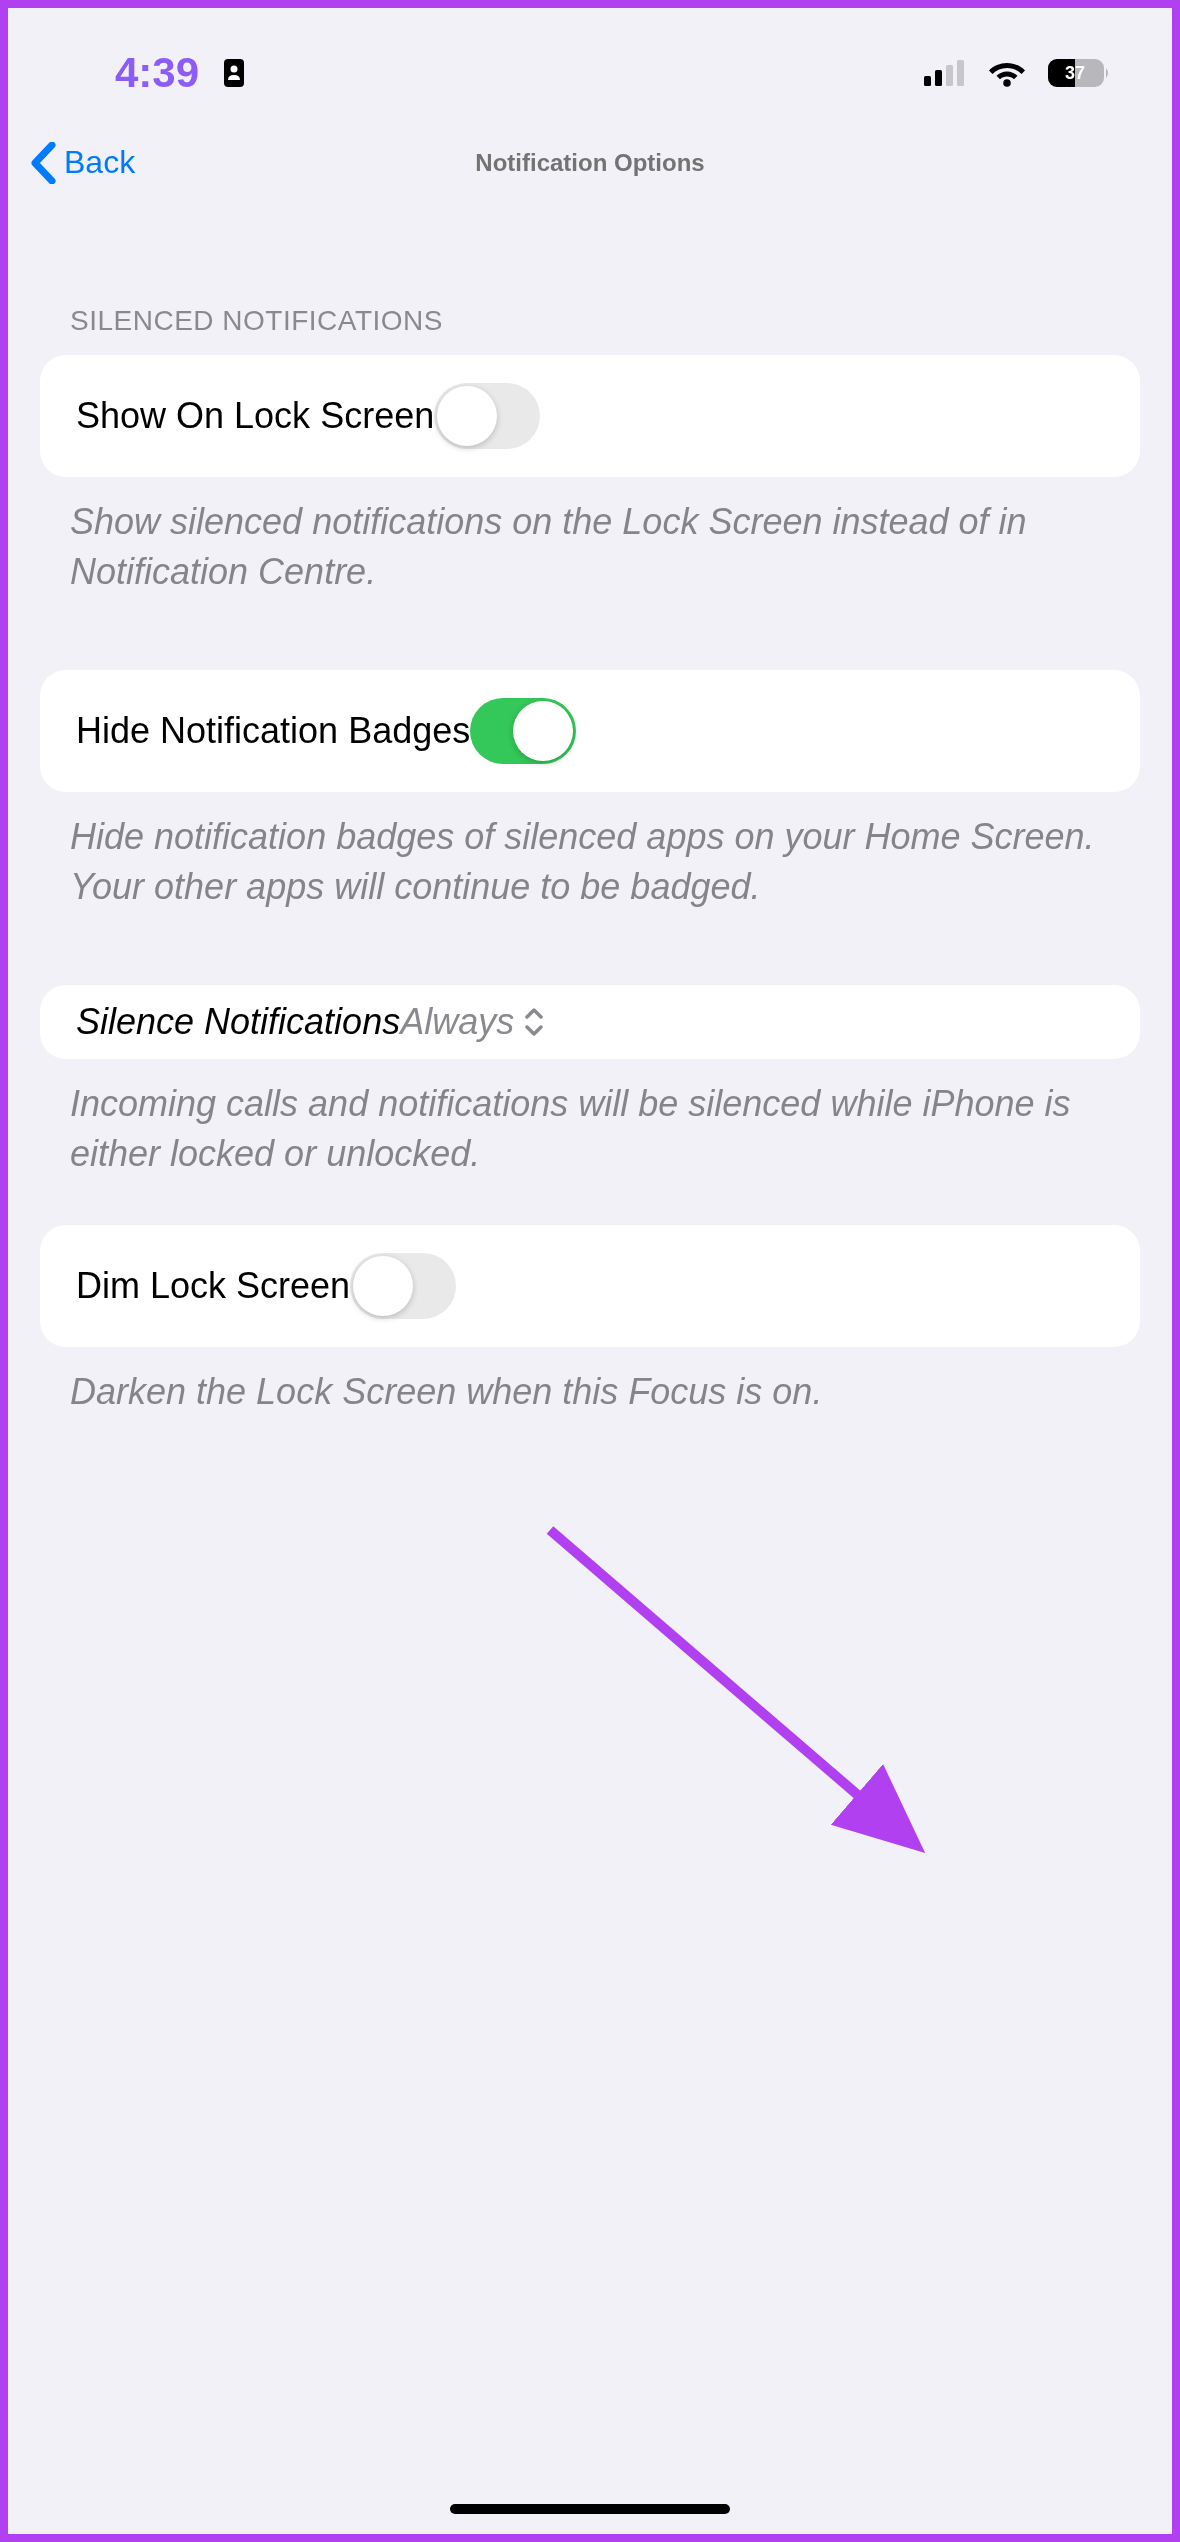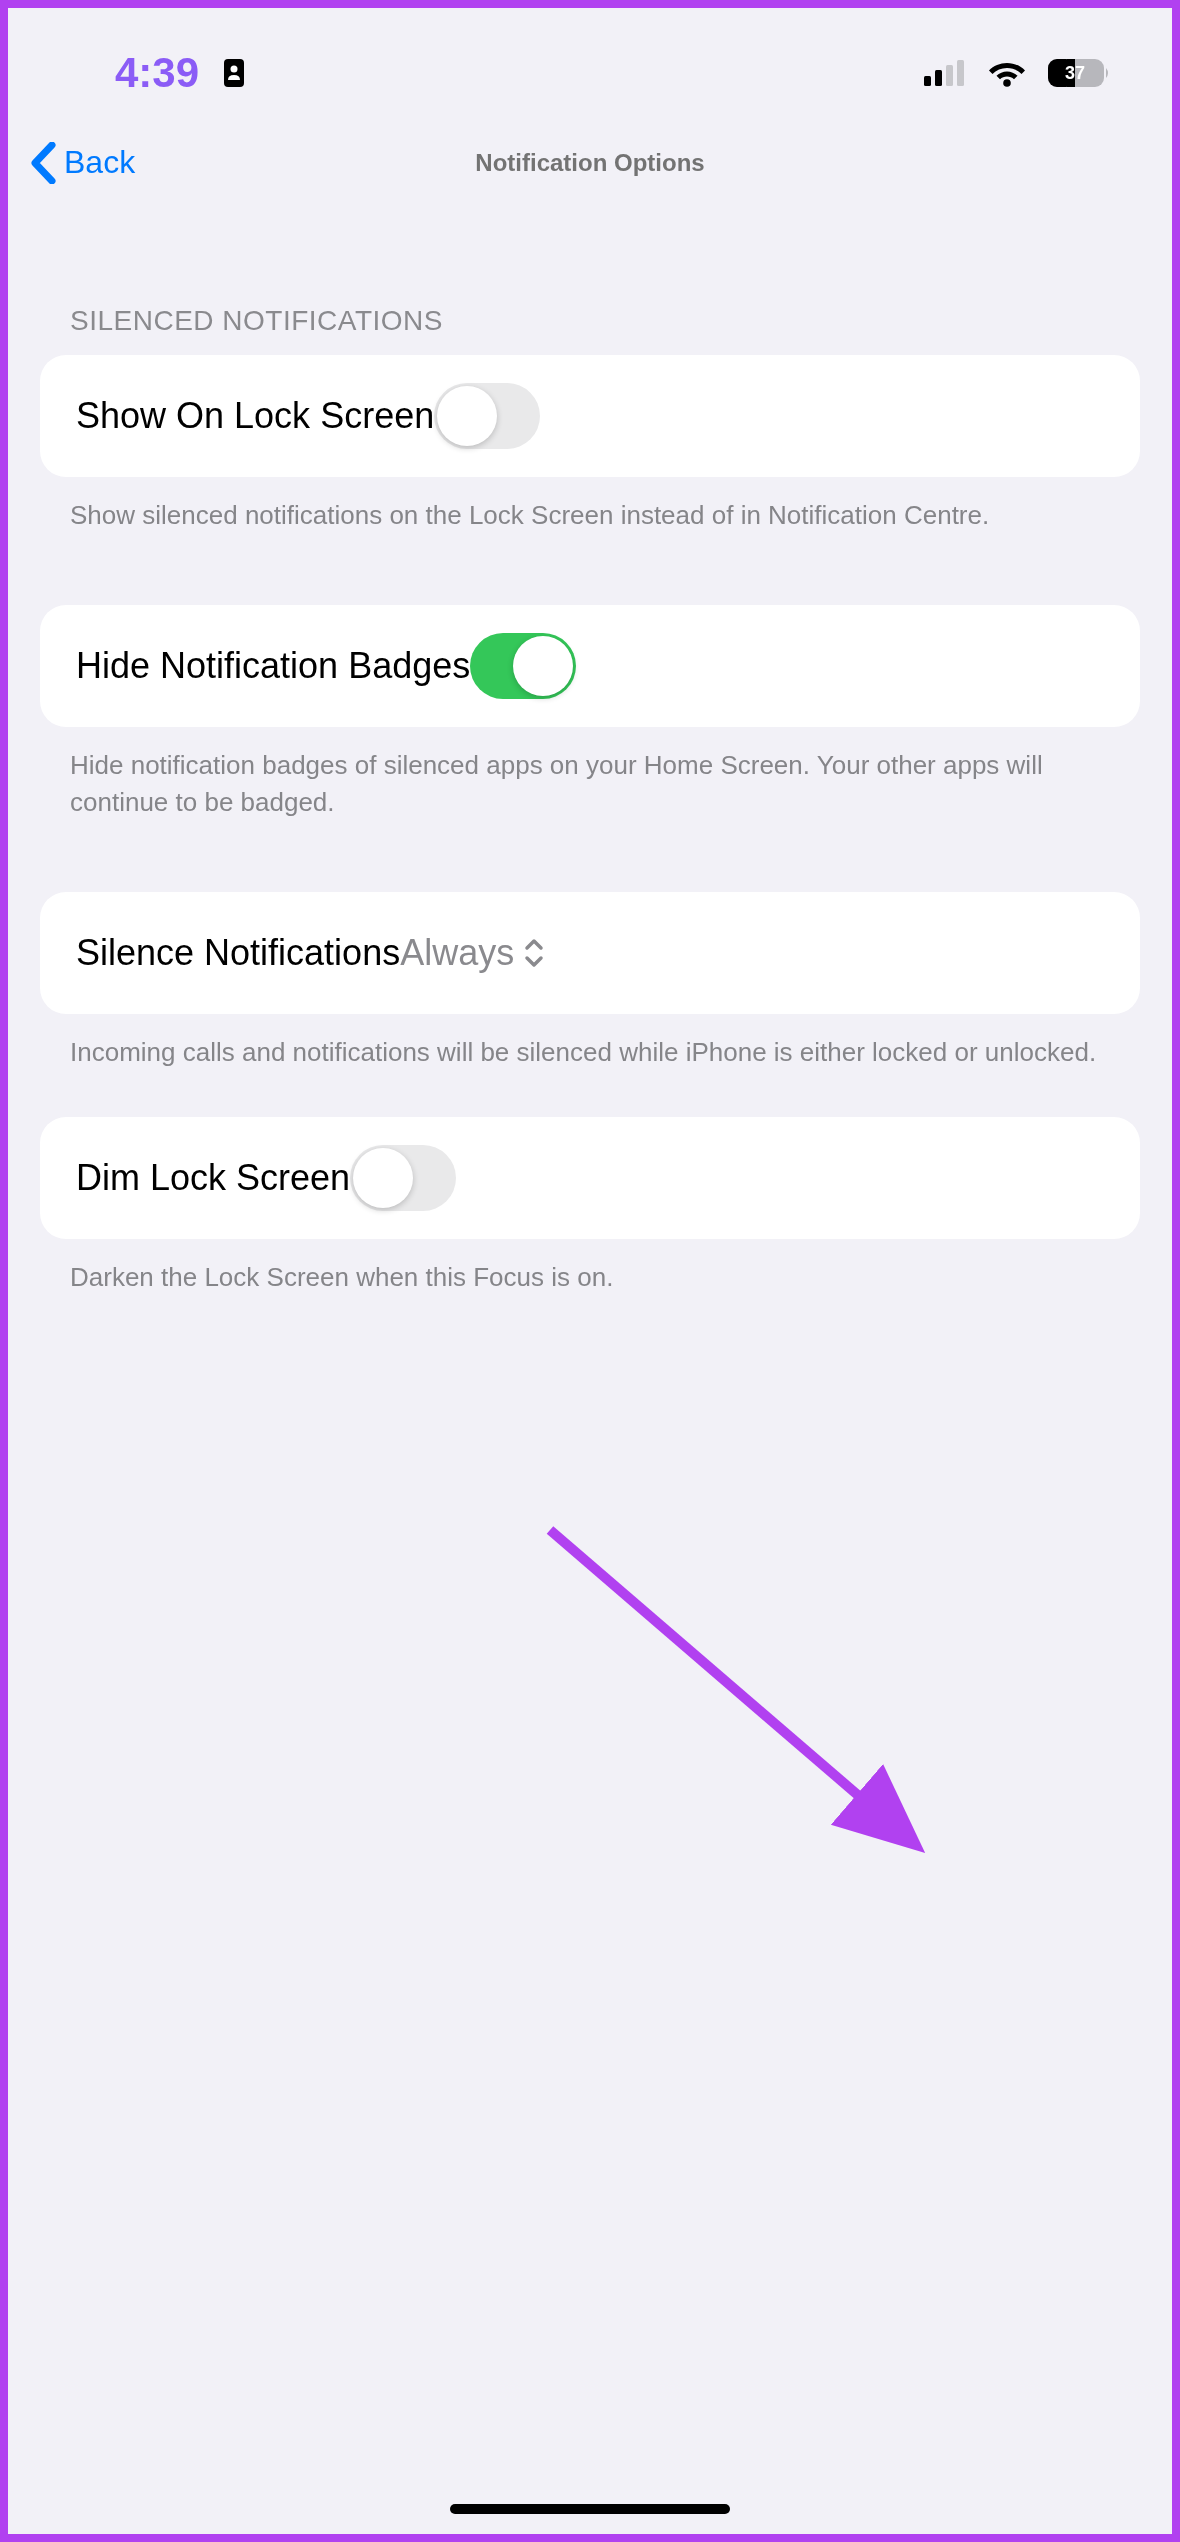--- a/index.html
+++ b/index.html
@@ -99,25 +99,26 @@
       color: #000;
     }
     .row-value {
       font-size: 36px;
       color: #8a8a8e;
       display: flex;
       align-items: center;
       gap: 10px;
     }
     .footer-text {
-      font-size: 26px;
+      font-size: 36px;
       font-weight: 400;
       color: #858589;
       padding: 20px 30px 0 30px;
       line-height: 1.4;
+      font-style: italic;
     }
     .group-spacer {
       height: 72px;
     }
     .group-spacer-sm {
       height: 46px;
     }
     .toggle {
       width: 106px;
       height: 66px;
@@ -224,21 +225,21 @@
     <div class="row">
       <div class="row-label">Hide Notification Badges</div>
       <div class="toggle on">
         <div class="toggle-knob"></div>
       </div>
     </div>
     <div class="footer-text">Hide notification badges of silenced apps on your Home Screen. Your other apps will continue to be badged.</div>
 
     <div class="group-spacer"></div>
 
-    <div class="row" style="padding:40px 36px;">
+    <div class="row" style="padding:16px 36px;font-style:italic;">
       <div class="row-label">Silence Notifications</div>
       <div class="row-value">
         <span>Always</span>
         <svg width="20" height="32" viewBox="0 0 20 32">
           <path d="M 3 11 L 10 4 L 17 11" stroke="#8a8a8e" stroke-width="3.5" fill="none" stroke-linecap="round" stroke-linejoin="round"></path>
           <path d="M 3 21 L 10 28 L 17 21" stroke="#8a8a8e" stroke-width="3.5" fill="none" stroke-linecap="round" stroke-linejoin="round"></path>
         </svg>
       </div>
     </div>
     <div class="footer-text">Incoming calls and notifications will be silenced while iPhone is either locked or unlocked.</div>

